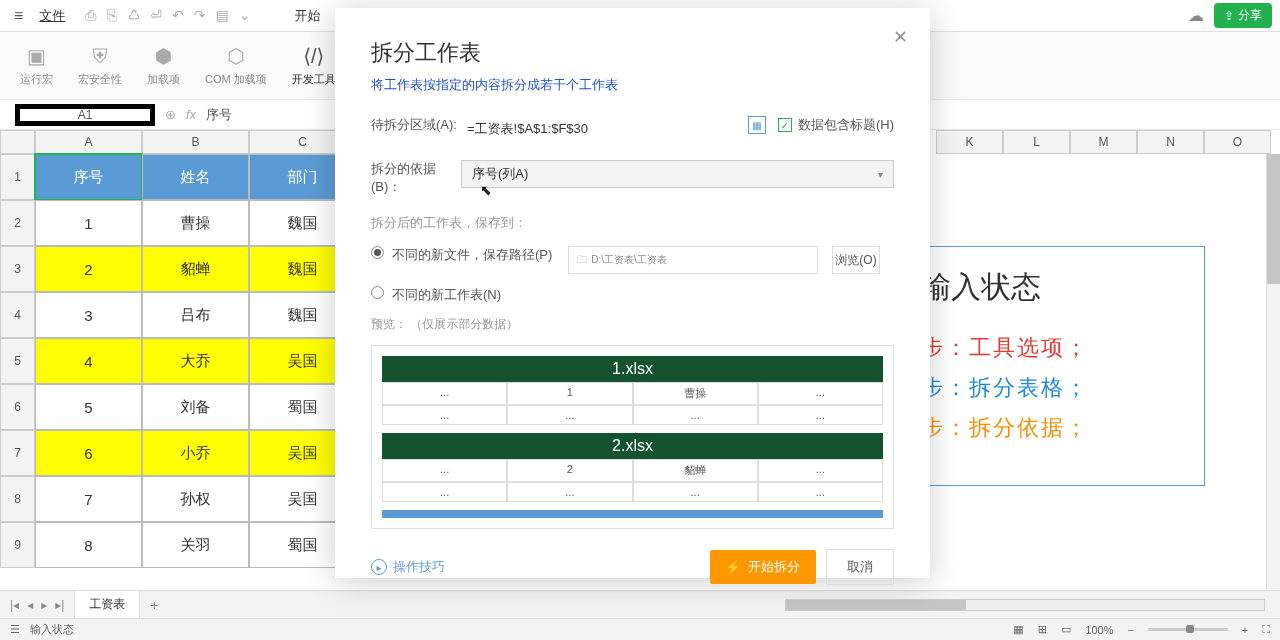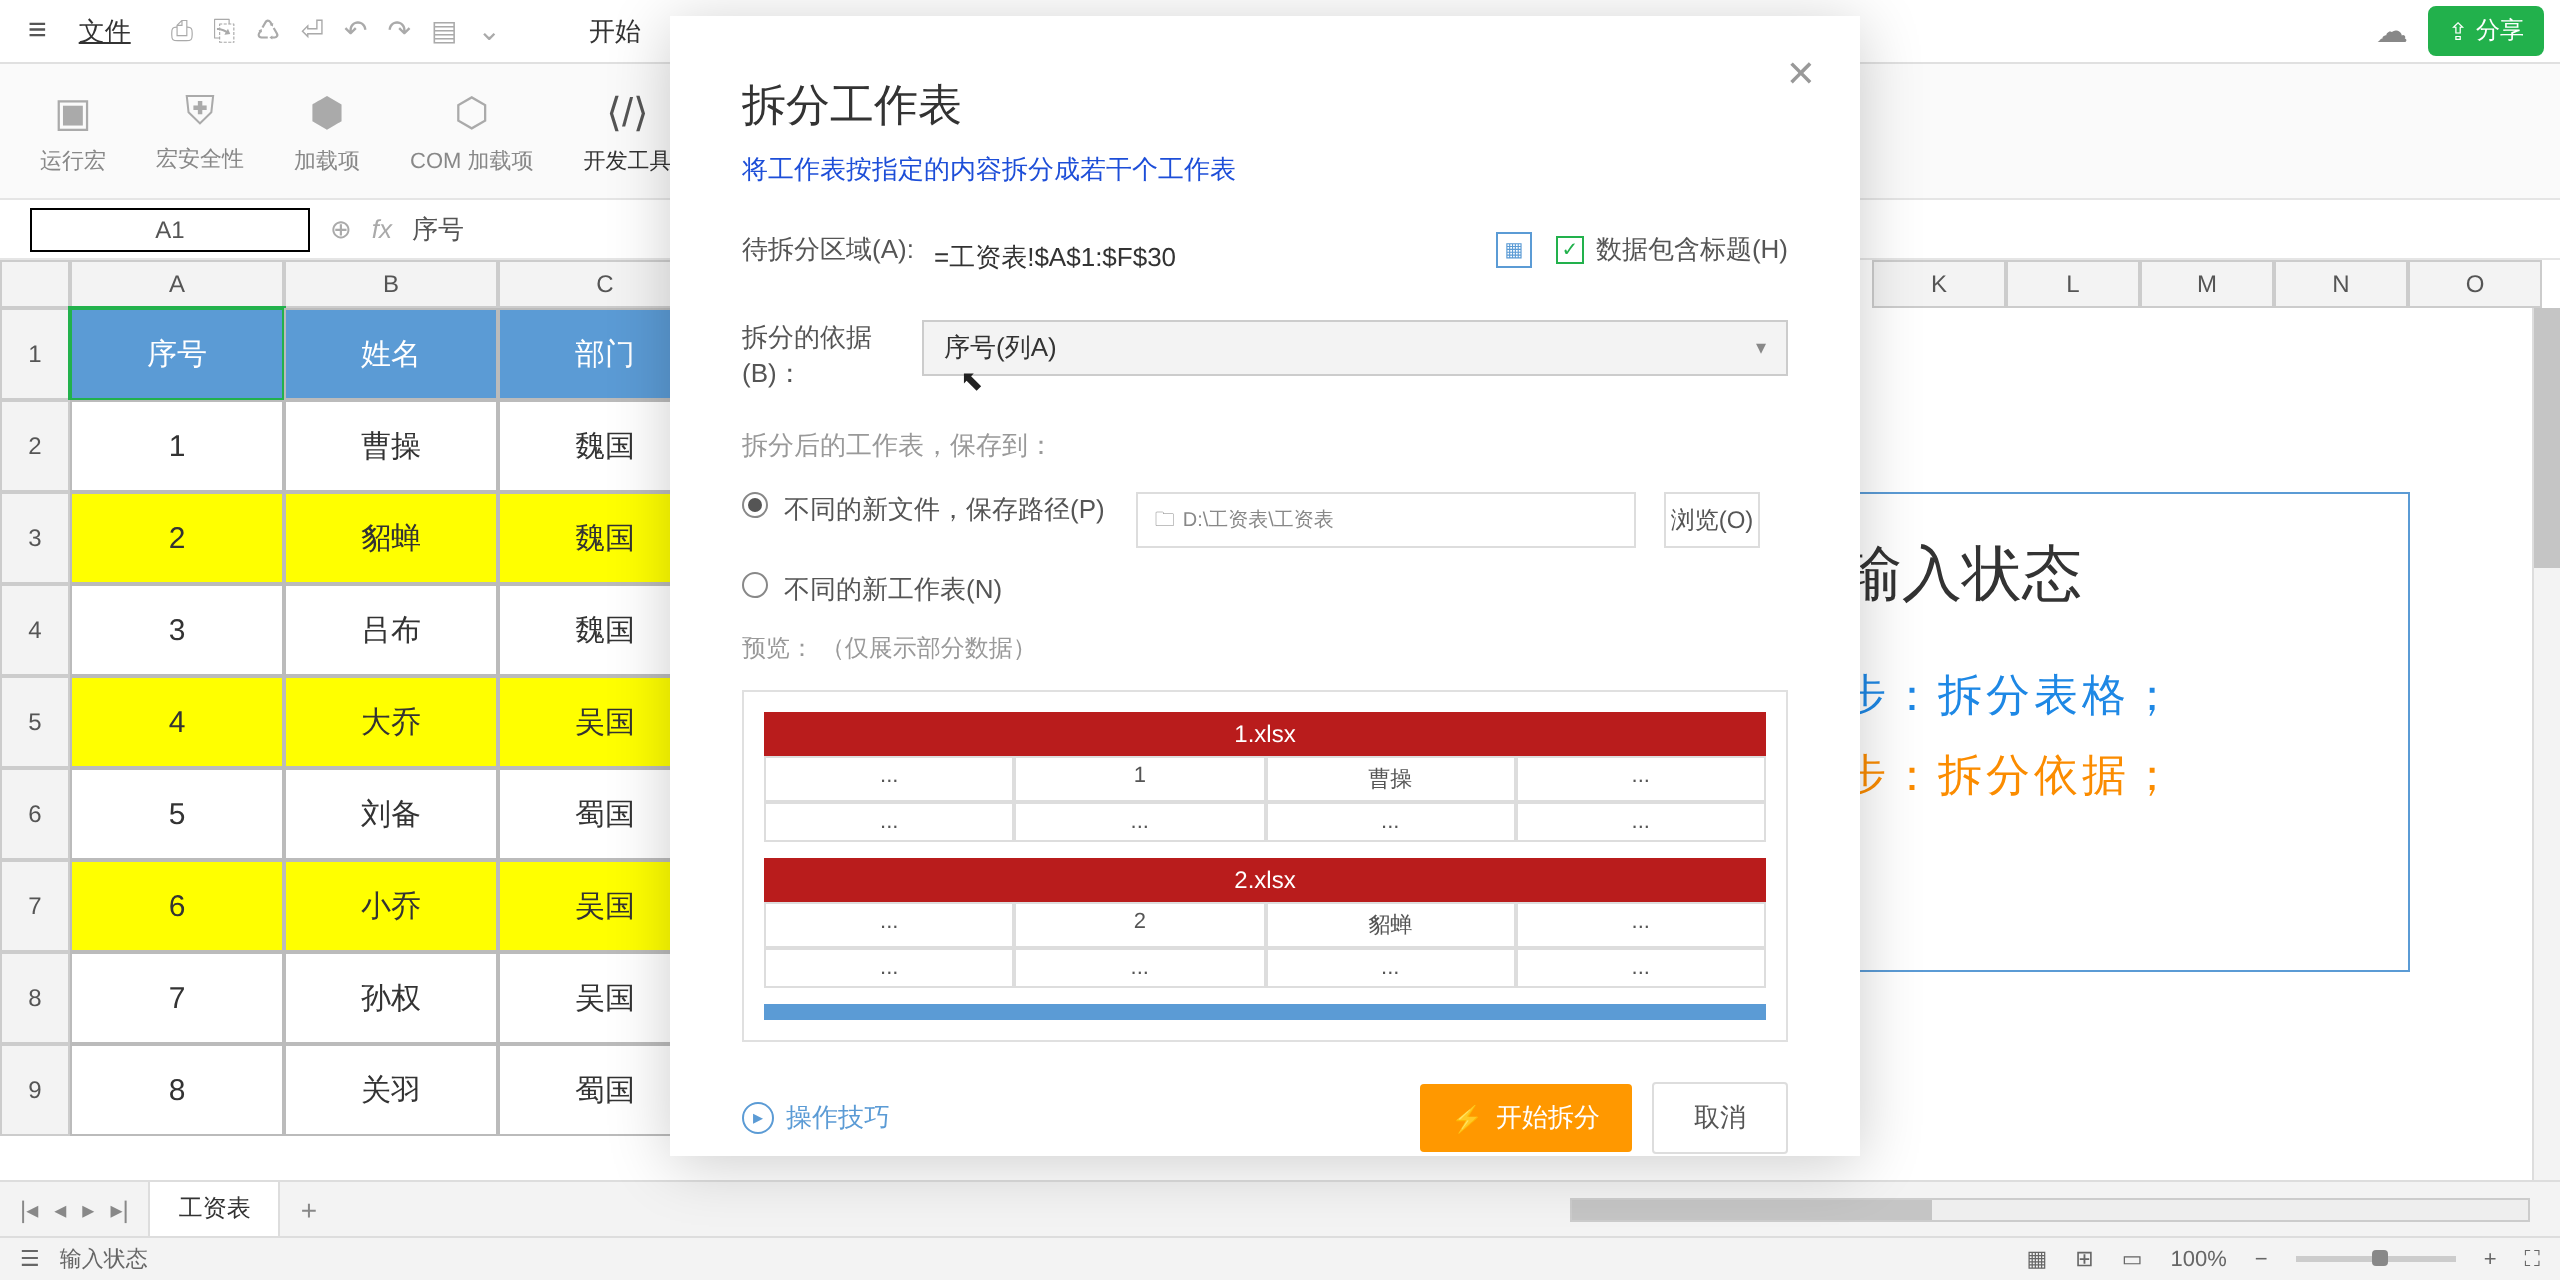--- a/index.html
+++ b/index.html
@@ -18,21 +18,21 @@
 
 
 .ribbon { height: 68px; background: #fafafa; display: flex; align-items: center; padding: 0 20px; gap: 25px; border-bottom: 1px solid #e5e5e5; }
 .ribbon .ritem { display: flex; flex-direction: column; align-items: center; gap: 4px; color: #888; font-size: 11px; }
 .ribbon .ritem .ricon { font-size: 20px; color: #aaa; }
 .ribbon .ritem.active { color: #333; }
 .ribbon .ritem.active .ricon { color: #555; }
 
 
 .formula-row { height: 30px; background: #fff; display: flex; align-items: center; padding: 0 15px; gap: 10px; border-bottom: 1px solid #e5e5e5; }
-.name-box { width: 140px; height: 22px; border: 1px solid #000000; display: flex; align-items: center; justify-content: center; font-size: 12px; color: #555; }
+.name-box { width: 140px; height: 22px; border: 5px solid #000000; display: flex; align-items: center; justify-content: center; font-size: 12px; color: #555; }
 .fx-area { display: flex; align-items: center; gap: 10px; }
 .fx-area .fx-icon { color: #aaa; font-size: 13px; font-style: italic; }
 .fx-area .fx-val { font-size: 13px; color: #555; }
 .fx-area .search-icon { color: #aaa; font-size: 13px; }
 
 
 .sheet-area { position: absolute; top: 130px; left: 0; right: 0; bottom: 50px; background: #fff; }
 .col-headers { display: flex; height: 24px; }
 .corner { width: 35px; border: 1px solid #ccc; background: #f3f3f3; }
 .colhdr { flex: 0 0 107px; border: 1px solid #ccc; background: #f3f3f3; display: flex; align-items: center; justify-content: center; font-size: 12px; color: #555; }
@@ -84,21 +84,21 @@
 .dialog .d-select .caret { color: #888; font-size: 10px; }
 .dialog .section-label { font-size: 13px; color: #999; margin-bottom: 14px; }
 .dialog .radio-row { display: flex; align-items: flex-start; gap: 8px; font-size: 13px; color: #555; margin-bottom: 12px; }
 .dialog .radio { width: 13px; height: 13px; border: 1px solid #888; border-radius: 50%; display: flex; align-items: center; justify-content: center; }
 .dialog .radio.checked::after { content: ""; width: 7px; height: 7px; background: #555; border-radius: 50%; }
 .dialog .path-input { flex: 0 0 250px; height: 28px; border: 1px solid #ddd; font-size: 10px; color: #888; padding: 0 8px; display: flex; align-items: center; gap: 4px; margin-left: 8px; }
 .dialog .browse-btn { height: 28px; padding: 0 2px; border: 1px solid #ddd; font-size: 12px; color: #555; display: flex; align-items: center; margin-left: 6px; }
 .dialog .preview-label { font-size: 12px; color: #999; margin-top: 6px; margin-bottom: 12px; }
 .dialog .preview-box { border: 1px solid #e0e0e0; padding: 10px; }
 .dialog .preview-table { width: 100%; margin-bottom: 8px; }
-.dialog .pt-header { background: #b91c1c; color: #fff; text-align: center; padding: 4px; font-size: 12px; }
+.dialog .pt-header { background: #14532d; color: #fff; text-align: center; padding: 4px; font-size: 16px; }
 .dialog .pt-row { display: flex; }
 .dialog .pt-cell { flex: 1; border: 1px solid #ddd; text-align: center; padding: 3px; font-size: 11px; color: #555; min-height: 20px; }
 .dialog .pt-bar { height: 8px; background: #5b9bd5; }
 .dialog .d-footer { display: flex; align-items: center; margin-top: 20px; }
 .dialog .tips-link { color: #5b9bd5; font-size: 13px; display: flex; align-items: center; gap: 6px; }
 .dialog .tips-link .qicon { width: 16px; height: 16px; border: 1px solid #5b9bd5; border-radius: 50%; display: flex; align-items: center; justify-content: center; font-size: 10px; }
 .dialog .btn-primary { margin-left: auto; background: #ff9800; color: #fff; padding: 8px 16px; font-size: 13px; border-radius: 2px; display: flex; align-items: center; gap: 6px; }
 .dialog .btn-cancel { border: 1px solid #ddd; padding: 8px 20px; font-size: 13px; color: #555; margin-left: 10px; border-radius: 2px; }
 .cursor-arrow { position: absolute; top: 182px; left: 480px; color: #222; font-size: 14px; pointer-events: none; }
 
@@ -231,20 +231,21 @@
         <div class="rowhdr">9</div>
   <div class="cell">8</div>
   <div class="cell">关羽</div>
   <div class="cell">蜀国</div>
       </div>
     </div>
 </div>
 
 <div class="annotation-box">
   <div class="a-title">输入状态</div>
+  <div class="a-line red">步：工具选项；</div>
   <div class="a-line blue">步：拆分表格；</div>
   <div class="a-line orange">步：拆分依据；</div>
 </div>
 
 <div class="vscroll">
     <div class="vthumb"></div>
   </div>
 
 <div class="sheet-tabs">
   <div class="nav-btns">

